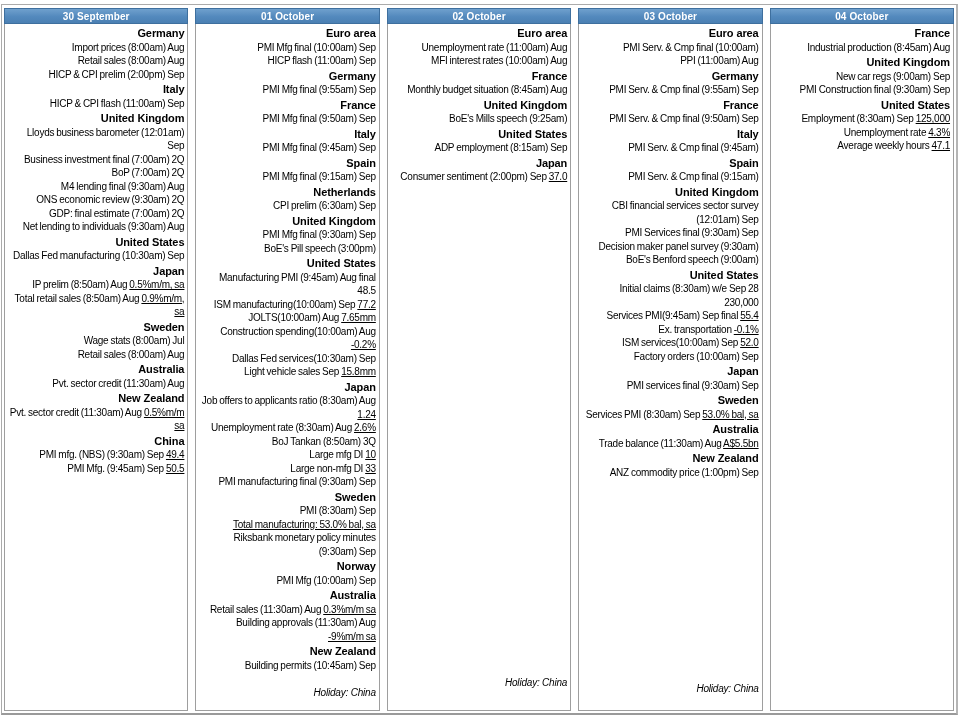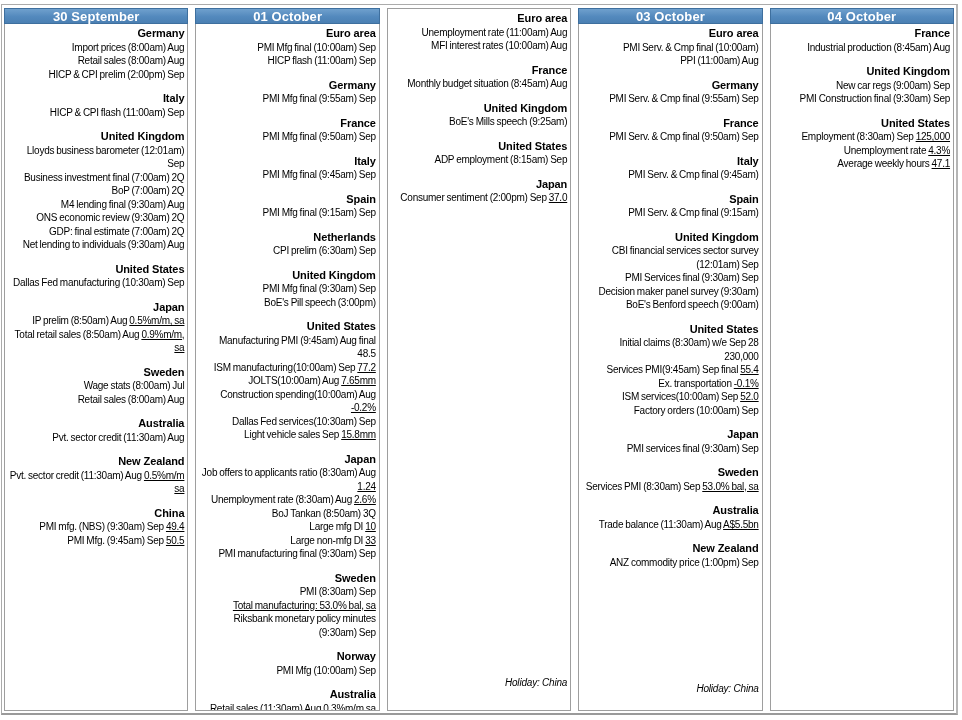--- a/index.html
+++ b/index.html
@@ -33,36 +33,36 @@
     border: 1px solid var(--grid-border);
     background: #fff;
     min-width: 0;
   }
   .col-header {
     flex: 0 0 16px;
     margin: -1px -1px 0 -1px;
     height: 16px;
     line-height: 15px;
     text-align: center;
-    font-size: 13px;
+    font-size: 10px;
     font-weight: bold;
     color: #ffffff;
     background: linear-gradient(180deg, var(--header-bg-top) 0%, var(--header-bg) 55%, var(--header-bg-bottom) 100%);
     border: 1px solid var(--header-border);
     letter-spacing: 0.1px;
   }
   .col-body {
     flex: 1 1 auto;
     display: flex;
     flex-direction: column;
     padding: 2px 3px 6px 4px;
     overflow: hidden;
     text-align: right;
   }
-  .block { margin-top: 11px; }
+  .block { margin-top: 2px; }
   .block:first-child { margin-top: 1px; }
   .country {
     font-size: 11px;
     font-weight: bold;
     line-height: 13.5px;
     letter-spacing: -0.1px;
     white-space: nowrap;
   }
   .item {
     font-size: 10px;
@@ -208,20 +208,21 @@
             <div class="item"><span>Building approvals (11:30am) Aug </span><span class="u">-9%m/m sa</span></div>
           </div>
           <div class="block">
             <div class="country">New Zealand</div>
             <div class="item"><span>Building permits (10:45am) Sep</span></div>
           </div>
           <div class="holiday">Holiday: China</div>
         </div>
       </div>
       <div class="col">
+        <div class="col-header">02 October</div>
         <div class="col-body">
           <div class="block">
             <div class="country">Euro area</div>
             <div class="item"><span>Unemployment rate (11:00am) Aug</span></div>
             <div class="item"><span>MFI interest rates (10:00am) Aug</span></div>
           </div>
           <div class="block">
             <div class="country">France</div>
             <div class="item"><span>Monthly budget situation (8:45am) Aug</span></div>
           </div>

